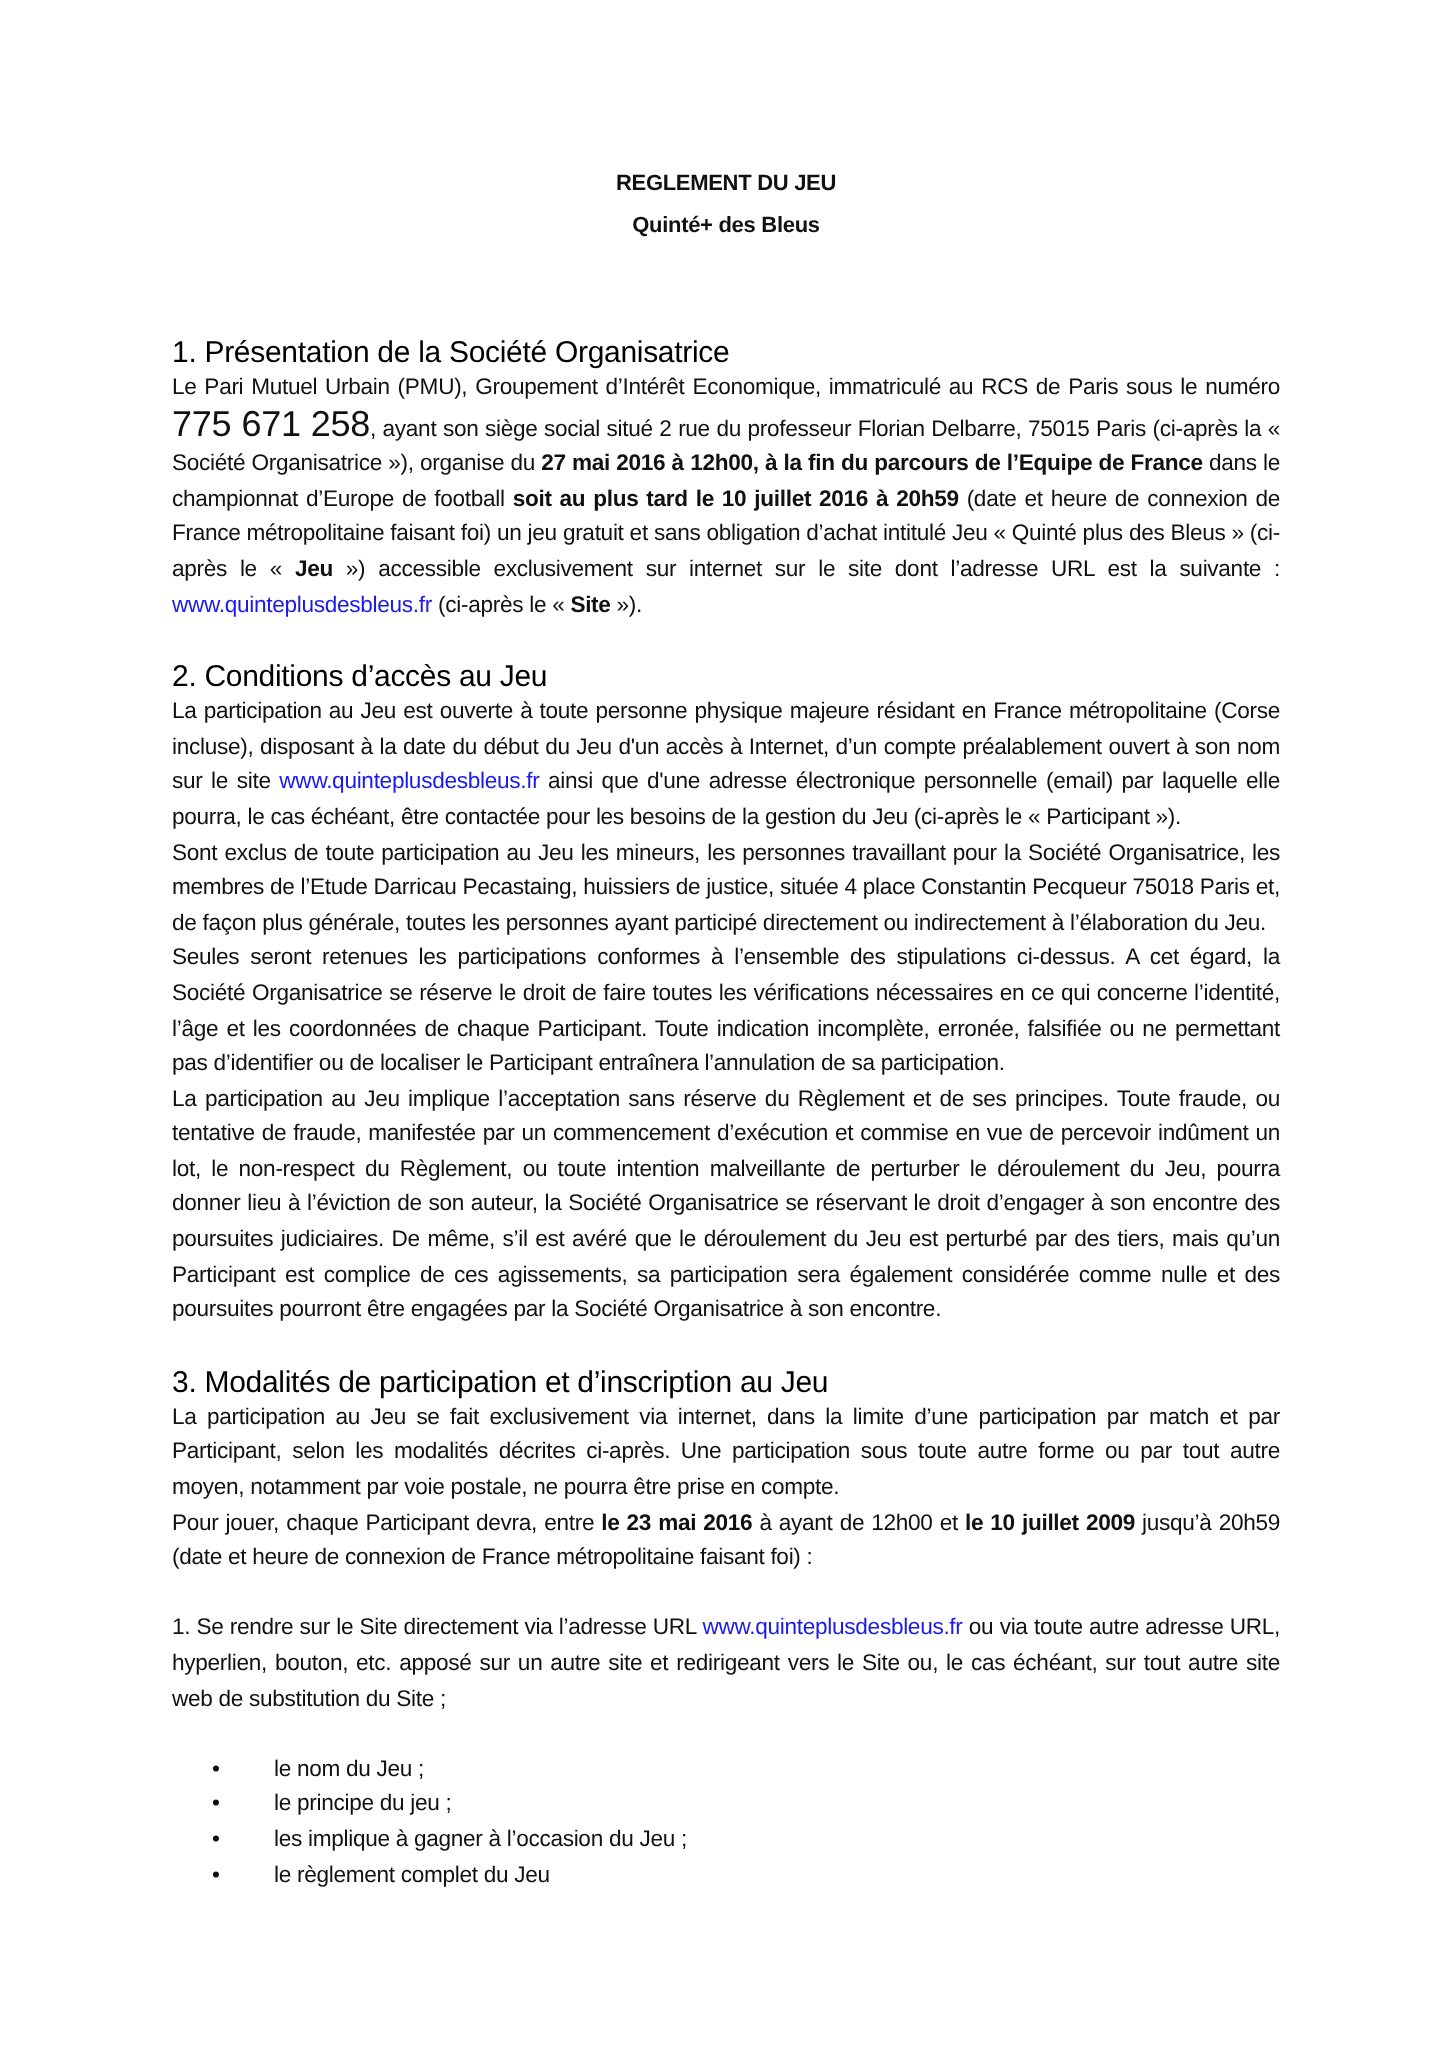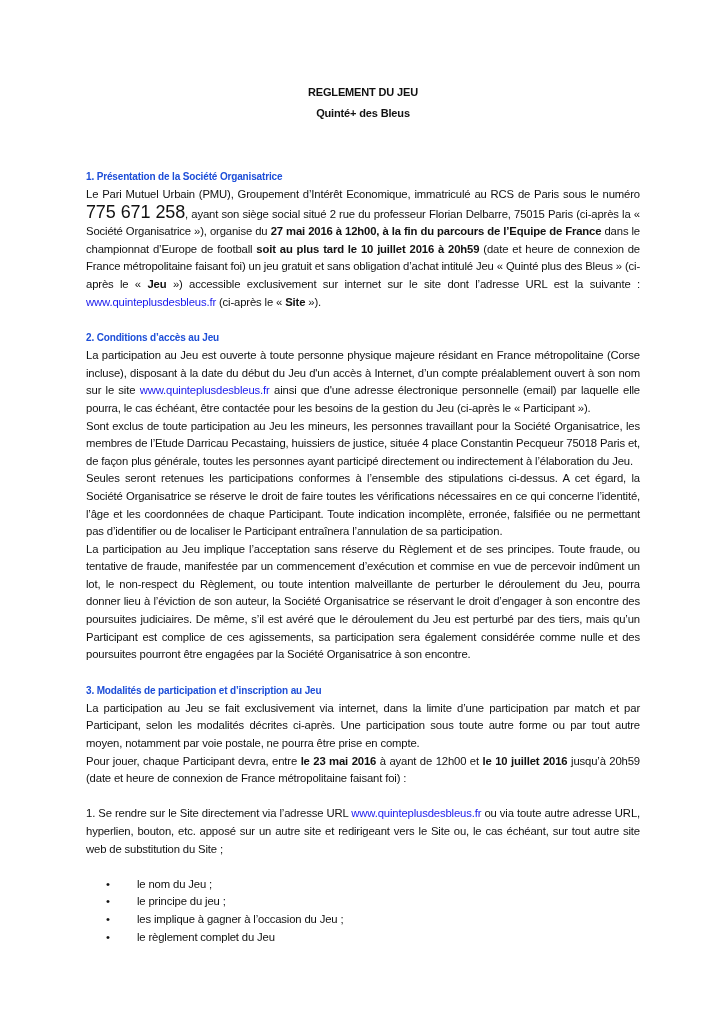--- a/index.html
+++ b/index.html
@@ -4,21 +4,21 @@
   <style>
     html, body { margin: 0; padding: 0; background: #ffffff; }
     body { width: 724px; height: 1024px; overflow: hidden; position: relative; }
     .page {
       position: absolute; left: 86px; top: 82px; width: 554px;
       font-family: "Liberation Sans", sans-serif;
       font-size: 11.3px; line-height: 17.6px; color: #111111;
       letter-spacing: -0.15px;
     }
     .title-block { text-align: center; font-weight: bold; font-size: 11px; line-height: 21px; margin-bottom: 43px; }
-    h2 { font-size: 10px; line-height: 19px; margin: 0; font-weight: bold; color: #1d4ed8; }
+    h2 { font-size: 15px; line-height: 19px; margin: 0; font-weight: normal; color: #000000; }
     p { margin: 0; text-align: justify; }
     .section { margin-bottom: 17px; }
     .gap { height: 17.6px; }
     a.link { color: #1a1aee; }
     b { font-weight: bold; }
     ul.bullets { list-style: none; margin: 0; padding: 0 0 0 20px; }
     ul.bullets li { position: relative; padding-left: 31px; }
     ul.bullets li .bullet { position: absolute; left: 0; top: 0; }
     .bignum { font-size: 18px; }
   </style>
@@ -41,21 +41,21 @@
     <h2>2. Conditions d’accès au Jeu</h2>
     <p><span>La participation au Jeu est ouverte à toute personne physique majeure résidant en France métropolitaine (Corse incluse), disposant à la date du début du Jeu d'un accès à Internet, d’un compte préalablement ouvert à son nom sur le site </span><a class="link" style="color: rgb(26, 26, 238);">www.quinteplusdesbleus.fr</a><span> ainsi que d'une adresse électronique personnelle (email) par laquelle elle pourra, le cas échéant, être contactée pour les besoins de la gestion du Jeu (ci-après le « Participant »).</span></p>
     <p>Sont exclus de toute participation au Jeu les mineurs, les personnes travaillant pour la Société Organisatrice, les membres de l’Etude Darricau Pecastaing, huissiers de justice, située 4 place Constantin Pecqueur 75018 Paris et, de façon plus générale, toutes les personnes ayant participé directement ou indirectement à l’élaboration du Jeu.</p>
     <p>Seules seront retenues les participations conformes à l’ensemble des stipulations ci-dessus. A cet égard, la Société Organisatrice se réserve le droit de faire toutes les vérifications nécessaires en ce qui concerne l’identité, l’âge et les coordonnées de chaque Participant. Toute indication incomplète, erronée, falsifiée ou ne permettant pas d’identifier ou de localiser le Participant entraînera l’annulation de sa participation.</p>
     <p>La participation au Jeu implique l’acceptation sans réserve du Règlement et de ses principes. Toute fraude, ou tentative de fraude, manifestée par un commencement d’exécution et commise en vue de percevoir indûment un lot, le non-respect du Règlement, ou toute intention malveillante de perturber le déroulement du Jeu, pourra donner lieu à l’éviction de son auteur, la Société Organisatrice se réservant le droit d’engager à son encontre des poursuites judiciaires. De même, s’il est avéré que le déroulement du Jeu est perturbé par des tiers, mais qu’un Participant est complice de ces agissements, sa participation sera également considérée comme nulle et des poursuites pourront être engagées par la Société Organisatrice à son encontre.</p>
   </div>
 
   <div class="section">
     <h2>3. Modalités de participation et d’inscription au Jeu</h2>
     <p>La participation au Jeu se fait exclusivement via internet, dans la limite d’une participation par match et par Participant, selon les modalités décrites ci-après. Une participation sous toute autre forme ou par tout autre moyen, notamment par voie postale, ne pourra être prise en compte.</p>
-    <p><span>Pour jouer, chaque Participant devra, entre </span><b>le 23 mai 2016</b><span> à ayant de 12h00 et </span><b>le 10 juillet 2016</b><span> jusqu’à 20h59 (date et heure de connexion de France métropolitaine faisant foi) :</span></p>
+    <p><span>Pour jouer, chaque Participant devra, entre </span><b>le 23 mai 2016</b><span> à ayant de 12h00 et </span><b>le 10 juillet 2009</b><span> jusqu’à 20h59 (date et heure de connexion de France métropolitaine faisant foi) :</span></p>
     <div class="gap"></div>
     <p><span>1. Se rendre sur le Site directement via l’adresse URL </span><a class="link" style="color: rgb(26, 26, 238);">www.quinteplusdesbleus.fr</a><span> ou via toute autre adresse URL, hyperlien, bouton, etc. apposé sur un autre site et redirigeant vers le Site ou, le cas échéant, sur tout autre site web de substitution du Site ;</span></p>
     <div class="gap"></div>
     <ul class="bullets">
       <li><span class="bullet">•</span><span>le nom du Jeu ;</span></li>
       <li><span class="bullet">•</span><span>le principe du jeu ;</span></li>
       <li><span class="bullet">•</span><span>les implique à gagner à l’occasion du Jeu ;</span></li>
       <li><span class="bullet">•</span><span>le règlement complet du Jeu</span></li>
     </ul>
     <div class="gap"></div>

